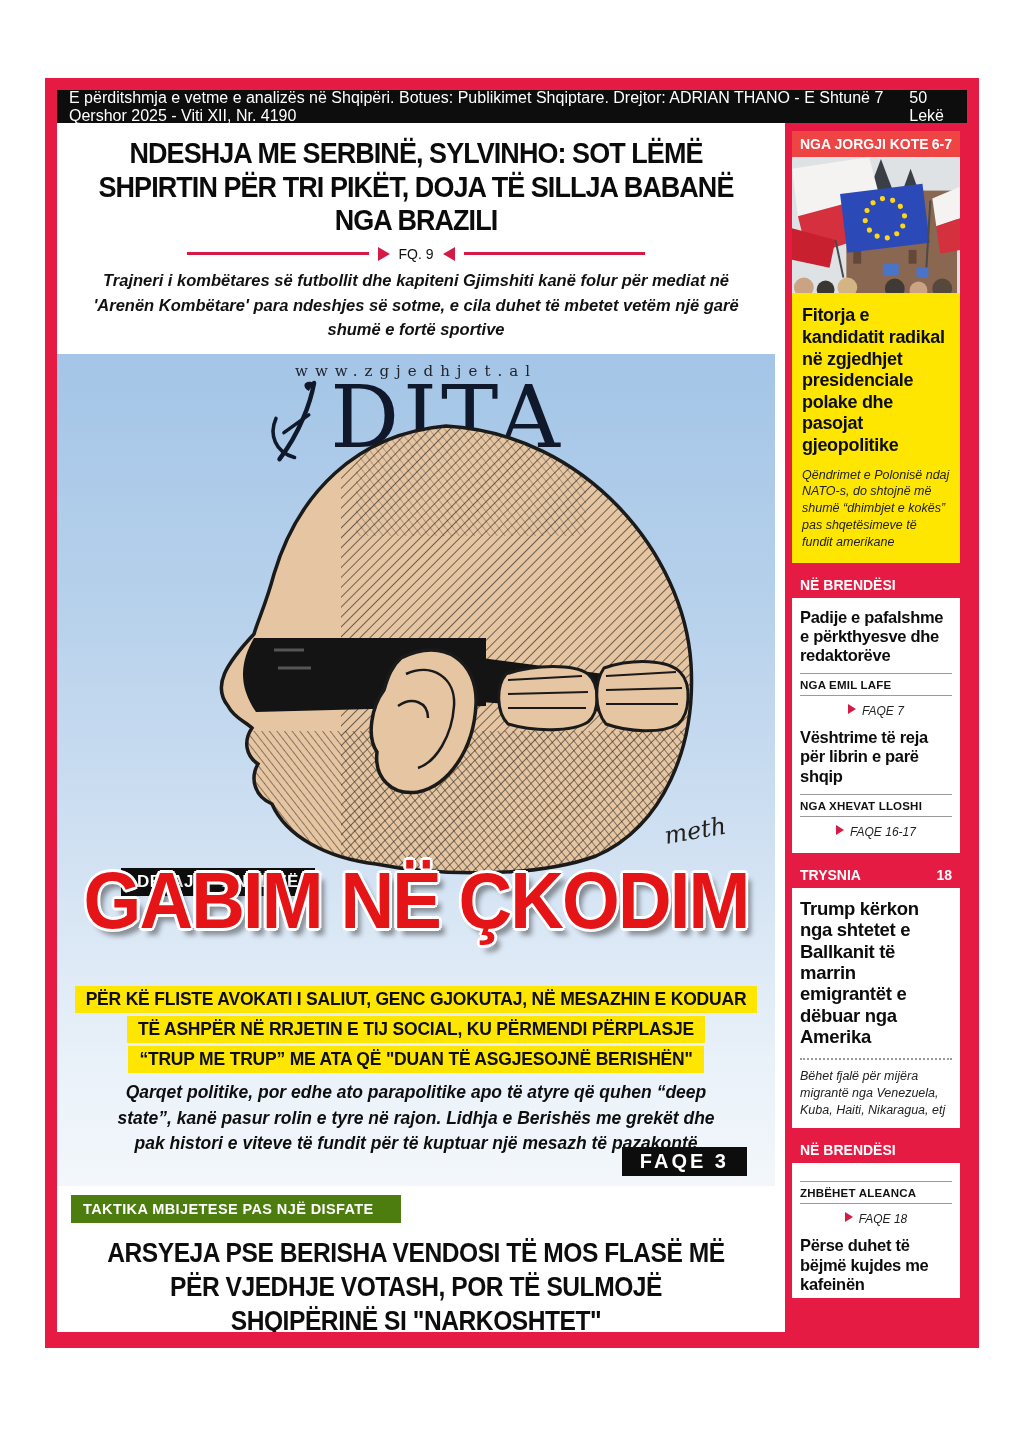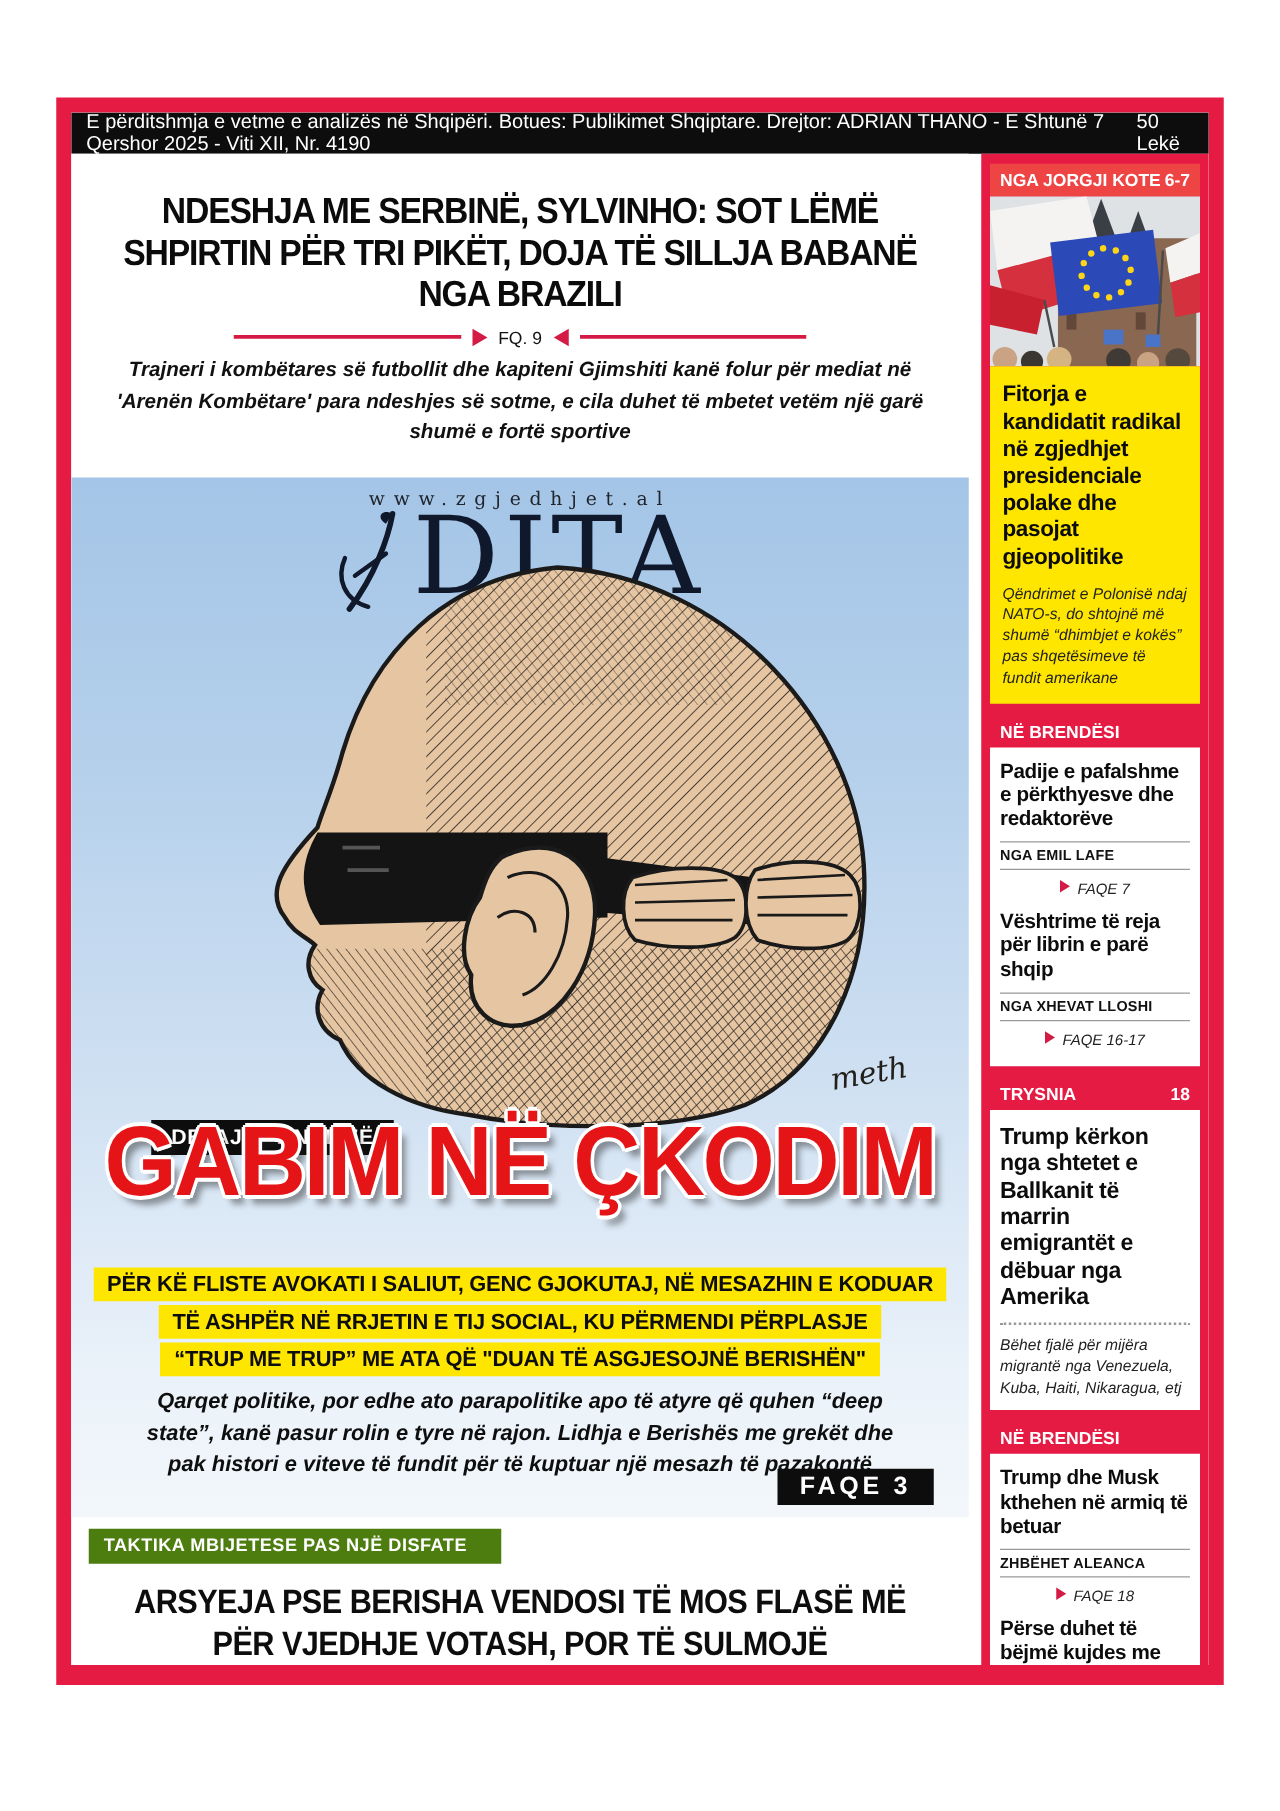--- a/index.html
+++ b/index.html
@@ -11,29 +11,29 @@
   .inner { width:100%; height:100%; background:#fff; display:flex; flex-direction:column; overflow:hidden; }
 
   
   .topbar { height:33px; background:#0d0d0d; color:#fff; display:flex; align-items:center;
             justify-content:space-between; padding:0 12px; flex:none; }
 
   .cols { flex:1; display:flex; min-height:0; }
   .main-col { width:718px; flex:none; background:#fff; }
 
   
-  .lead { padding:26px 10px 0; text-align:center; }
+  .lead { padding:10px 10px 0; text-align:center; }
   .lead h1 { font-size:29px; font-weight:900; color:#0b0b0b; line-height:1.16; letter-spacing:-1px;
              transform:scaleX(0.93); transform-origin:center; margin:4px 0 6px; }
   .fq-row { display:flex; align-items:center; gap:9px; margin:8px 120px 6px; }
   .fq-line { flex:1; height:3px; background:#d41b45; }
   .tri-r { width:0; height:0; border-top:7px solid transparent; border-bottom:7px solid transparent; border-left:12px solid #d41b45; }
   .tri-l { width:0; height:0; border-top:7px solid transparent; border-bottom:7px solid transparent; border-right:12px solid #d41b45; }
   .fq-label { font-size:14px; color:#111; }
-  .lead-deck { font-style:italic; font-weight:bold; font-size:16.5px; line-height:1.5; color:#111; margin:6px 18px 24px; }
+  .lead-deck { font-style:italic; font-weight:bold; font-size:16.5px; line-height:1.5; color:#111; margin:6px 18px 12px; }
 
   
   .cartoon-area { position:relative; height:832px; overflow:hidden;
     background:linear-gradient(180deg,#a4c5e7 0%, #b5d0eb 28%, #cfe0f2 58%, #e9f1f9 85%, #f3f7fb 100%); }
   .logo { position:absolute; top:8px; left:0; right:0; text-align:center; }
   .logo-url { font-family:"DejaVu Serif", serif; font-size:15px; letter-spacing:7px; word-spacing:2px; color:#20242c; }
   .logo-row { display:flex; justify-content:center; align-items:flex-start; margin-top:-6px; }
   .logo-name { font-family:"DejaVu Serif", serif; font-size:86px; line-height:1; letter-spacing:4px; color:#10182b; }
   .cartoon-svg { position:absolute; top:52px; left:50%; transform:translateX(-50%); }
 
@@ -275,21 +275,20 @@
             <div class="dotted-rule"></div>
             <div class="sb-deck">Bëhet fjalë për mijëra migrantë nga Venezuela, Kuba, Haiti, Nikaragua, etj</div>
           </div>
         </div>
 
         <div class="sb-section">
           <div class="sb-header">
             <span>NË BRENDËSI</span>
           </div>
           <div class="sb-card">
-            <div class="sb-title">Trump dhe Musk kthehen në armiq të betuar</div>
             <div class="sb-rule"></div>
             <div class="sb-byline">ZHBËHET ALEANCA</div>
             <div class="sb-faqe">
               <div class="mini-tri"></div>
               <span>FAQE 18</span>
             </div>
             <div class="sb-title">Përse duhet të bëjmë kujdes me kafeinën</div>
 
           </div>
         </div>

